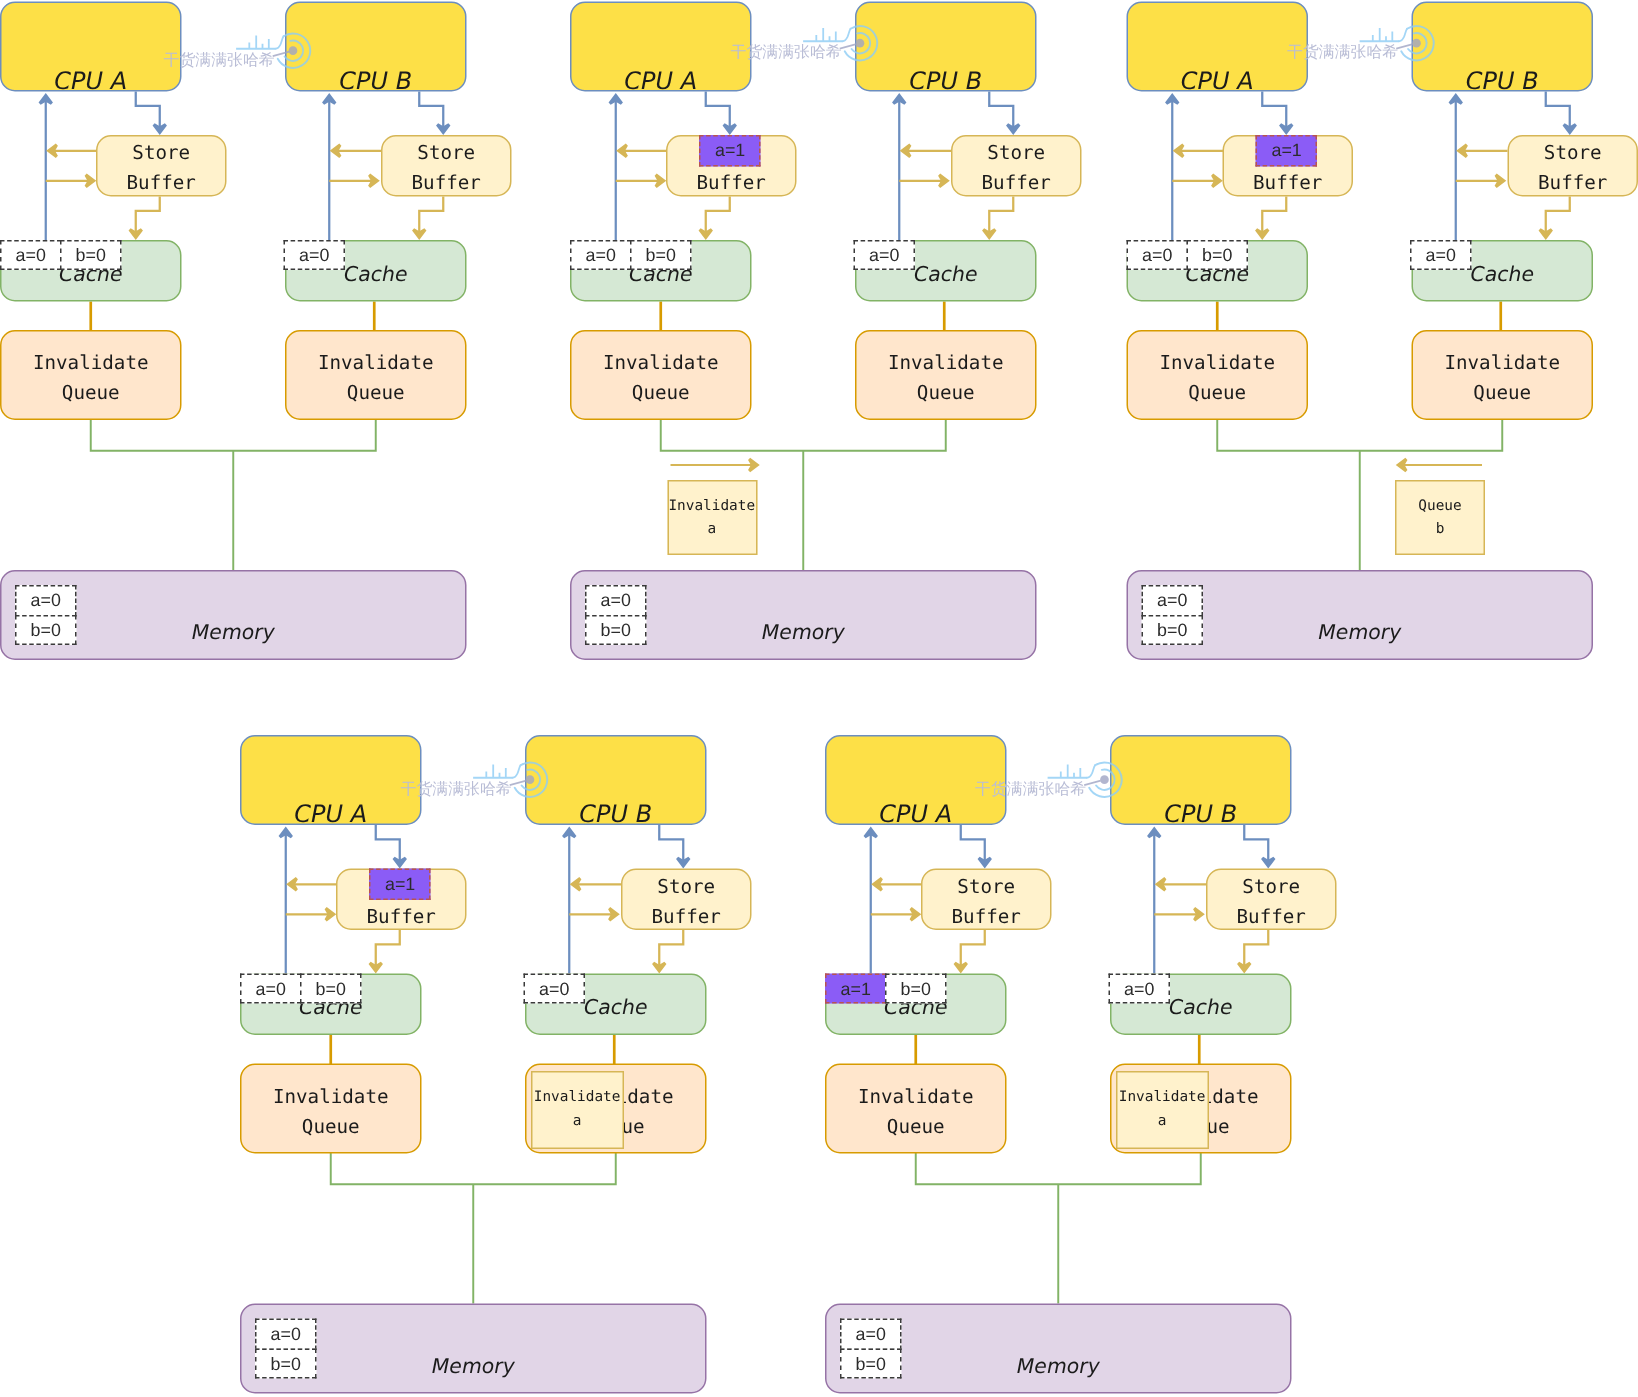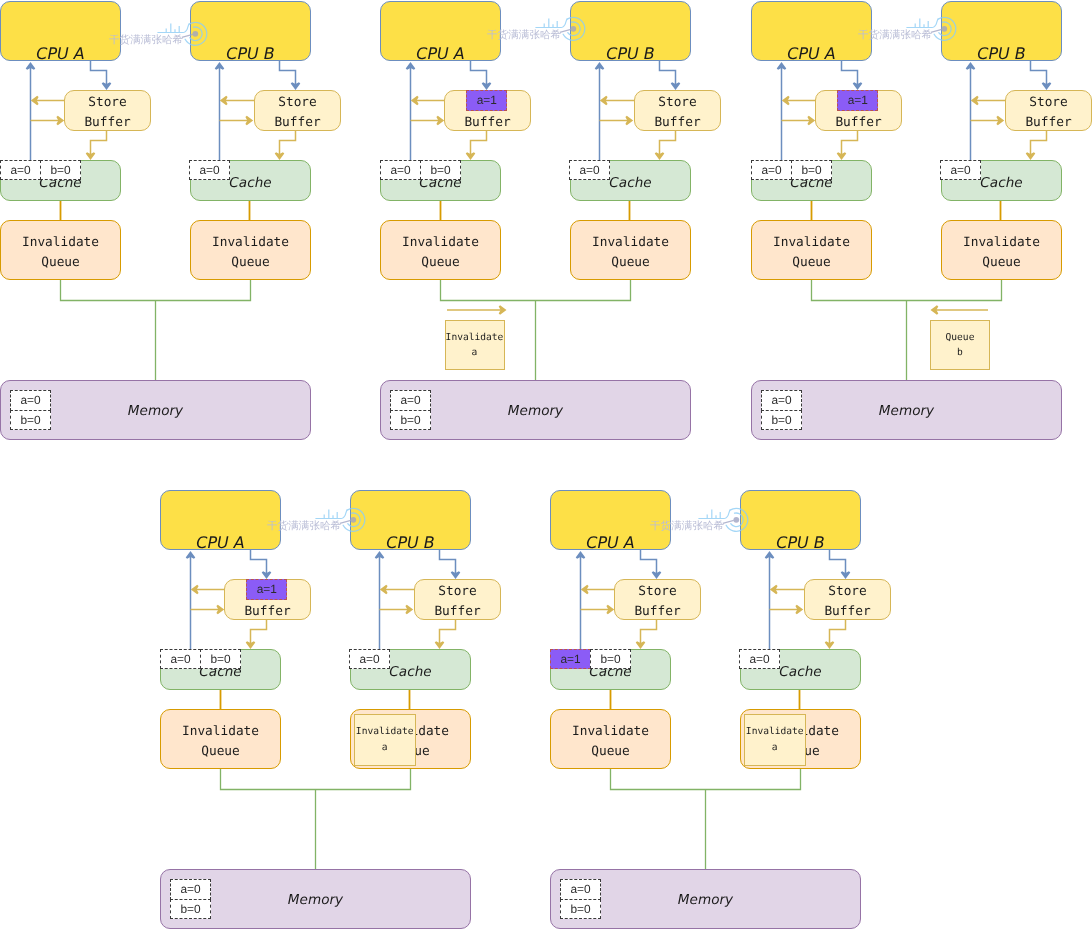--- a/index.html
+++ b/index.html
@@ -10,21 +10,21 @@
   .panel{position:absolute;left:0;top:0;width:311px;height:441px;}
 
   .node{position:absolute;box-sizing:border-box;display:flex;
         align-items:center;justify-content:center;text-align:center;
         font-family:"DejaVu Sans", sans-serif;color:#1b1b1b;}
   .node>div{display:block;}
   .node span{display:block;}
   .sbuf>div,.iq>div{position:relative;top:3px;}
   .cache>div{position:relative;top:2px;}
   .cpu>div{position:relative;top:1.5px;}
-  .mem>div{position:relative;top:1px;}
+  .mem>div{position:relative;top:12px;}
 
   .cpu{border:1.5px solid #6c8ebf;background:#fde047;border-radius:10px;
        font-size:16px;line-height:16px;font-style:italic;align-items:flex-end;}
   .sbuf{border:1.5px solid #d6b656;background:#fff2cc;border-radius:10px;
         font-family:"DejaVu Sans Mono",monospace;
         font-size:12.8px;line-height:20px;}
   .cache{border:1.5px solid #82b366;background:#d5e8d4;border-radius:10px;
          font-size:13.6px;line-height:16px;font-style:italic;}
   .iq{border:1.5px solid #d79b00;background:#ffe6cc;border-radius:10px;
       font-family:"DejaVu Sans Mono",monospace;

